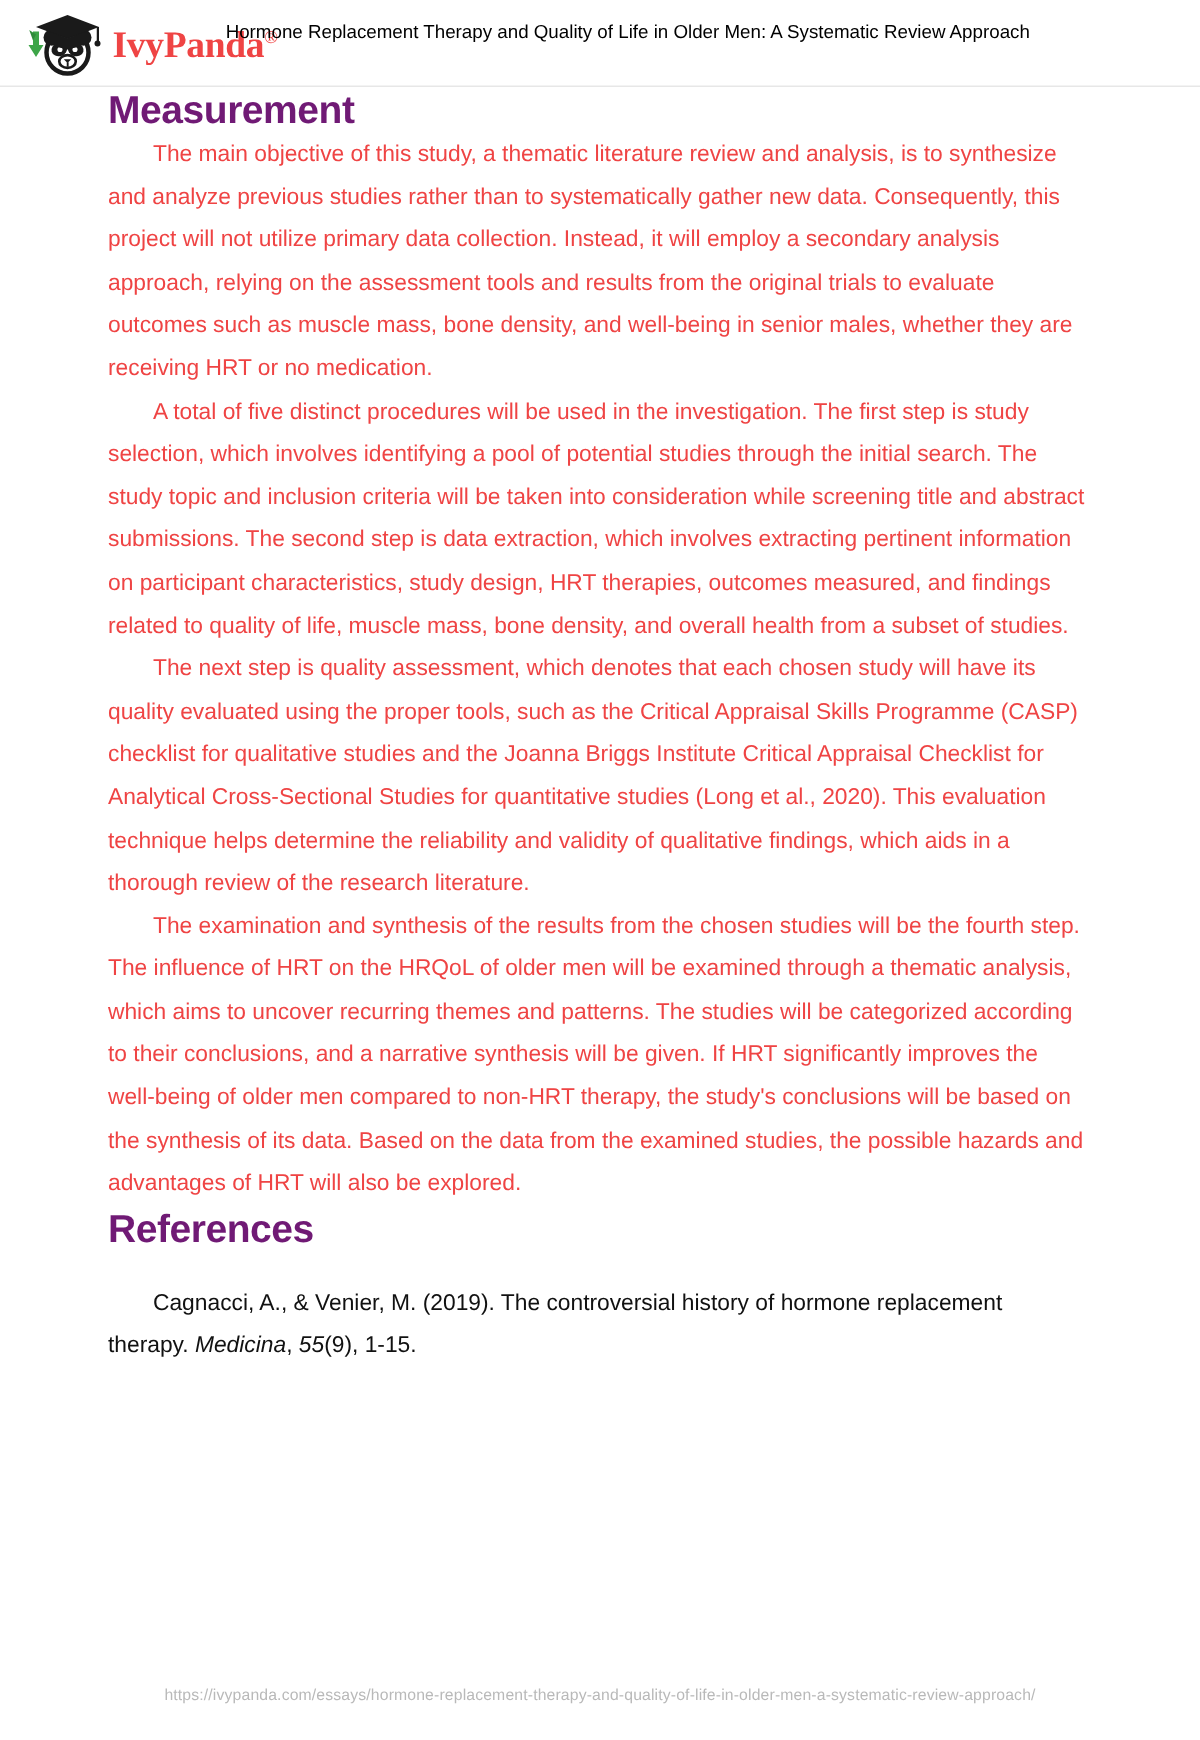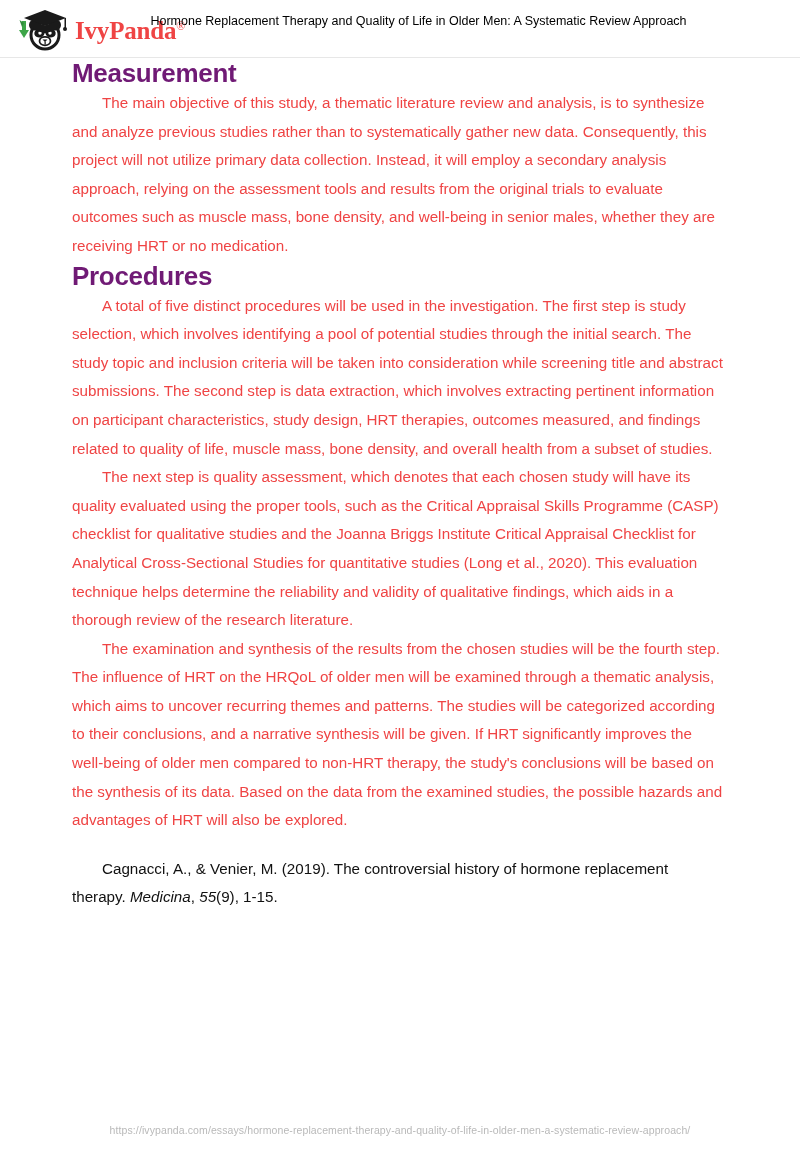--- a/index.html
+++ b/index.html
@@ -171,25 +171,25 @@
     </div>
 
     <div class="header-title">Hormone Replacement Therapy and Quality of Life in Older Men: A Systematic Review Approach</div>
   </div>
 
   <div class="doc">
 
     <h2 class="section-heading h-measurement">Measurement</h2>
     <p class="para p-first">The main objective of this study, a thematic literature review and analysis, is to synthesize and analyze previous studies rather than to systematically gather new data. Consequently, this project will not utilize primary data collection. Instead, it will employ a secondary analysis approach, relying on the assessment tools and results from the original trials to evaluate outcomes such as muscle mass, bone density, and well-being in senior males, whether they are receiving HRT or no medication.</p>
 
-    <h2 class="section-heading h-procedures">Procedures</h2>
     <p class="para p-first">A total of five distinct procedures will be used in the investigation. The first step is study selection, which involves identifying a pool of potential studies through the initial search. The study topic and inclusion criteria will be taken into consideration while screening title and abstract submissions. The second step is data extraction, which involves extracting pertinent information on participant characteristics, study design, HRT therapies, outcomes measured, and findings related to quality of life, muscle mass, bone density, and overall health from a subset of studies.</p>
     <p class="para p-next">The next step is quality assessment, which denotes that each chosen study will have its quality evaluated using the proper tools, such as the Critical Appraisal Skills Programme (CASP) checklist for qualitative studies and the Joanna Briggs Institute Critical Appraisal Checklist for Analytical Cross-Sectional Studies for quantitative studies (Long et al., 2020). This evaluation technique helps determine the reliability and validity of qualitative findings, which aids in a thorough review of the research literature.</p>
     <p class="para p-next">The examination and synthesis of the results from the chosen studies will be the fourth step. The influence of HRT on the HRQoL of older men will be examined through a thematic analysis, which aims to uncover recurring themes and patterns. The studies will be categorized according to their conclusions, and a narrative synthesis will be given. If HRT significantly improves the well-being of older men compared to non-HRT therapy, the study's conclusions will be based on the synthesis of its data. Based on the data from the examined studies, the possible hazards and advantages of HRT will also be explored.</p>
 
+    <h2 class="section-heading h-references">References</h2>
     <p class="reference"><span>Cagnacci, A., &amp; Venier, M. (2019). The controversial history of hormone replacement therapy. </span><span class="it">Medicina</span><span>, </span><span class="it">55</span><span>(9), 1-15.</span></p>
   </div>
 
   <div class="page-footer">
     <span class="footer-url">https://ivypanda.com/essays/hormone-replacement-therapy-and-quality-of-life-in-older-men-a-systematic-review-approach/</span>
   </div>
 
 </div>
 
 </body></html>

